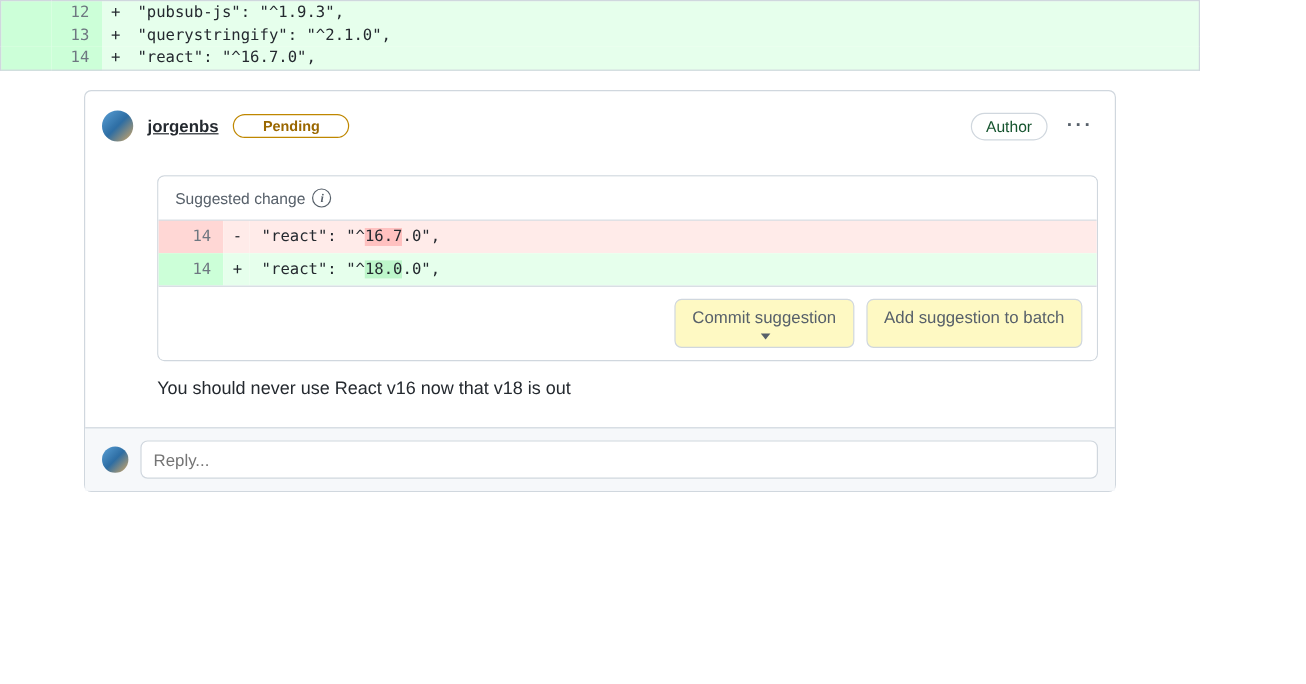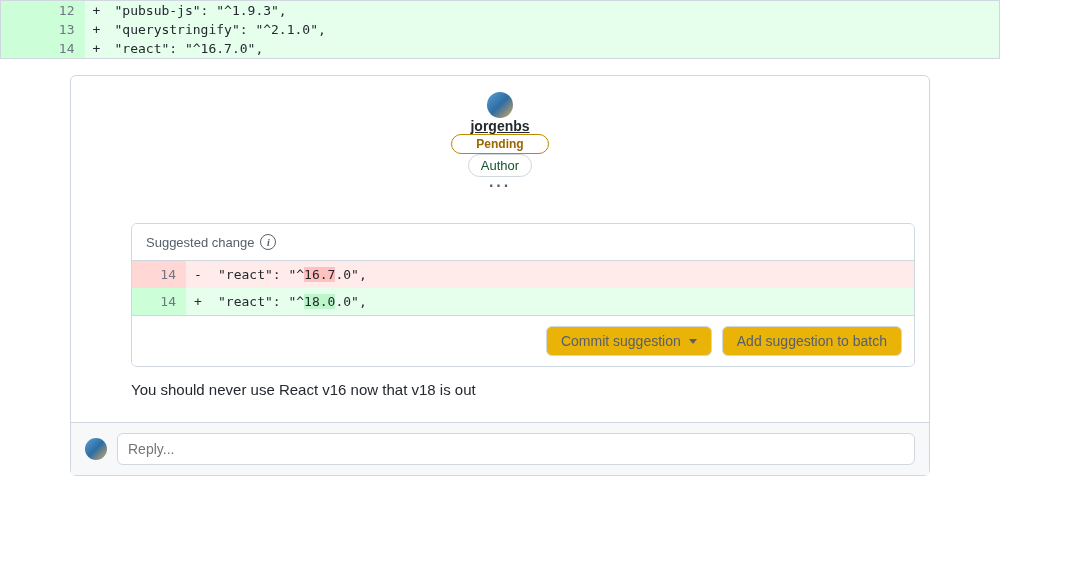--- a/index.html
+++ b/index.html
@@ -44,21 +44,21 @@
   .bg-del-ln { background: #ffd7d5; }
   .bg-del-code { background: #ffebe9; }
 
   .comment-container {
     border: 1px solid #d0d7de;
     border-radius: 6px;
     margin: 16px 70px 16px 70px;
     background: #fff;
   }
   .comment-body { padding: 16px 14px 6px 14px; }
-  .comment-header { display: flex; align-items: center; gap: 0; flex-direction: column; }
+  .comment-header { display: flex; align-items: center; gap: 12px; }
   .avatar {
     width: 26px; height: 26px; border-radius: 50%;
     background: linear-gradient(135deg,#5aa0d6 0%, #2d6da3 50%, #d7a963 100%);
     flex: none;
     display: inline-block;
   }
   .avatar.small { width: 22px; height: 22px; }
   .username { font-weight: 600; color: #24292f; }
   .badge-pending {
     display: inline-flex; align-items: center;
@@ -139,27 +139,28 @@
     display: flex;
     justify-content: flex-end;
     gap: 10px;
     padding: 10px 12px;
     border-top: 1px solid #d0d7de;
     background: #fff;
   }
   .btn {
     display: inline-flex; align-items: center; gap: 6px;
     border: 1px solid #d0d7de;
-    background: #eab308;
+    background: #fef9c3;
     color: #57606a;
     font-weight: 500;
     font-size: 14px;
     padding: 6px 14px;
     border-radius: 6px;
     cursor: pointer;
+    flex-direction: column;
   }
   .caret-down {
     width: 0; height: 0;
     border-left: 4px solid transparent;
     border-right: 4px solid transparent;
     border-top: 5px solid #57606a;
     margin-left: 2px;
   }
   .comment-text {
     margin: 0 0 18px 46px;

